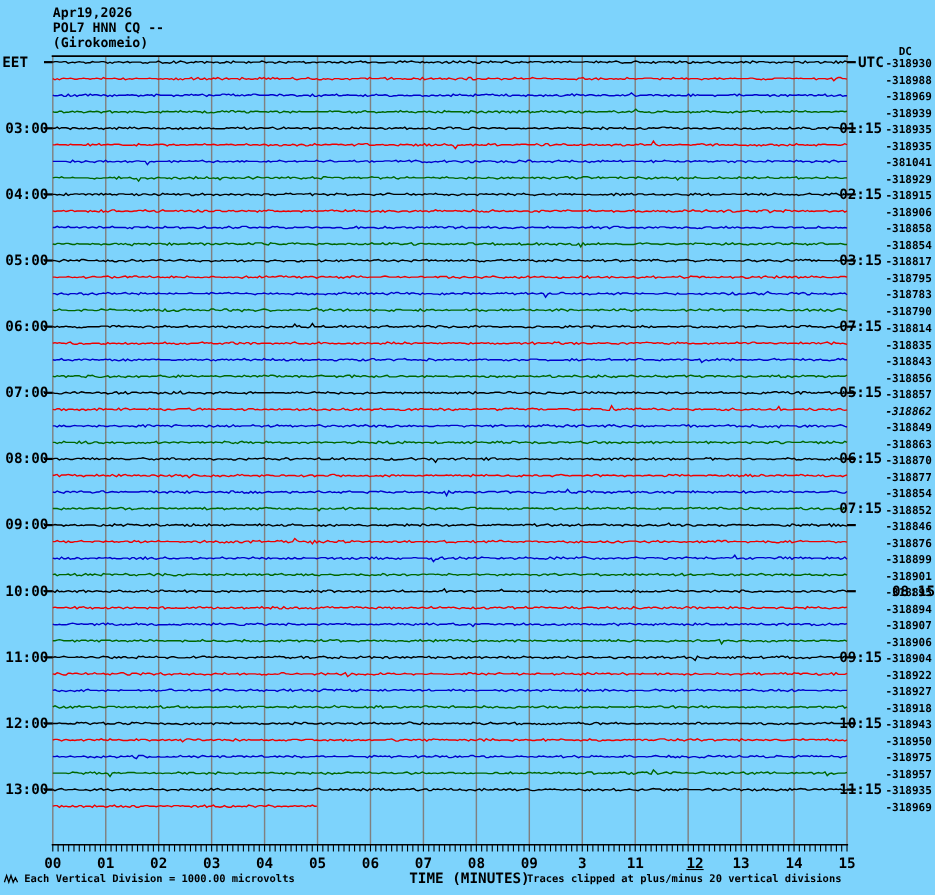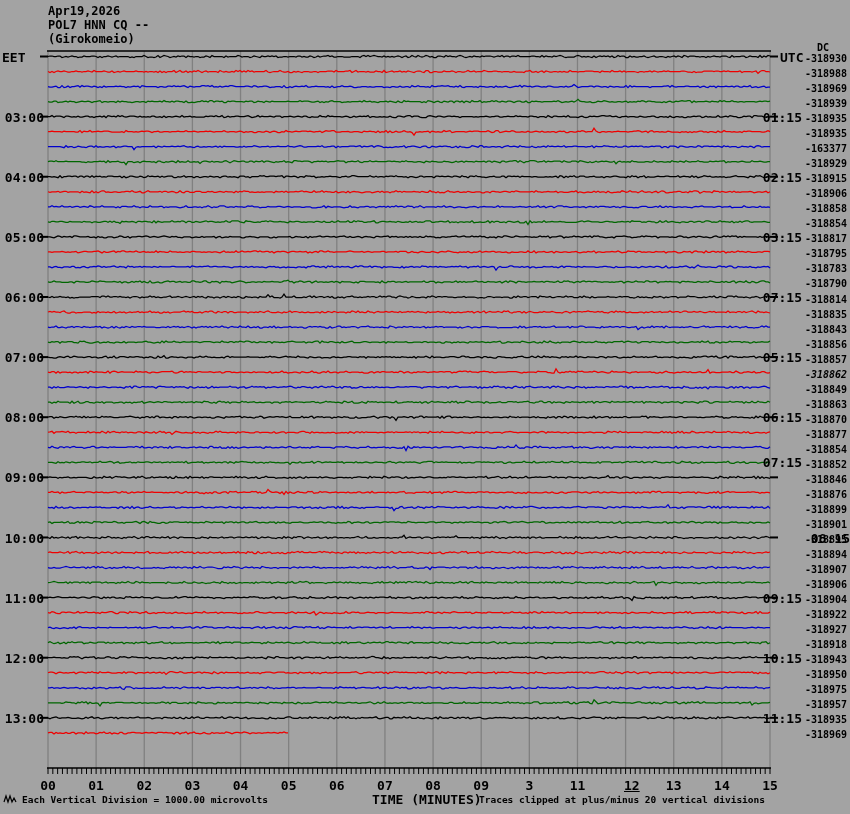--- a/index.html
+++ b/index.html
@@ -1,16 +1,16 @@
 <!DOCTYPE html>
 <html><head>
 <meta charset="utf-8">
 <style>
   html,body{margin:0;padding:0;background:#fff;}
-  #screen{position:relative;width:850px;height:814px;background:#a3a3a3;overflow:hidden;
+  #screen{position:relative;width:850px;height:814px;background:#7dd3fc;overflow:hidden;
           font-family:"DejaVu Sans Mono",monospace;}
   .abs{position:absolute;white-space:pre;}
   .b13{font:bold 13px "DejaVu Sans Mono",monospace;color:#000;}
   .b12{font:bold 12px "DejaVu Sans Mono",monospace;color:#000;}
   .b10{font:bold 10px "DejaVu Sans Mono",monospace;color:#000;}
   .r95{font:bold 9.5px "DejaVu Sans Mono",monospace;color:#000;}
   .right{text-align:right;}
   svg{position:absolute;left:0;top:0;}
 </style>
 </head>
@@ -294,21 +294,21 @@
       <div class="abs b13 right" style="left:760px;top:650.7px;width:42px;">10:15</div>
       <div class="abs b13 right" style="left:760px;top:710.8px;width:42px;">11:15</div>
     </div>
   <div id="values">
       <div class="abs b10" style="left:805px;top:53.0px;">-318930</div>
       <div class="abs b10" style="left:805px;top:68.0px;">-318988</div>
       <div class="abs b10" style="left:805px;top:83.1px;">-318969</div>
       <div class="abs b10" style="left:805px;top:98.1px;">-318939</div>
       <div class="abs b10" style="left:805px;top:113.1px;">-318935</div>
       <div class="abs b10" style="left:805px;top:128.1px;">-318935</div>
-      <div class="abs b10" style="left:805px;top:143.2px;">-163377</div>
+      <div class="abs b10" style="left:805px;top:143.2px;">-381041</div>
       <div class="abs b10" style="left:805px;top:158.2px;">-318929</div>
       <div class="abs b10" style="left:805px;top:173.2px;">-318915</div>
       <div class="abs b10" style="left:805px;top:188.3px;">-318906</div>
       <div class="abs b10" style="left:805px;top:203.3px;">-318858</div>
       <div class="abs b10" style="left:805px;top:218.3px;">-318854</div>
       <div class="abs b10" style="left:805px;top:233.4px;">-318817</div>
       <div class="abs b10" style="left:805px;top:248.4px;">-318795</div>
       <div class="abs b10" style="left:805px;top:263.4px;">-318783</div>
       <div class="abs b10" style="left:805px;top:278.4px;">-318790</div>
       <div class="abs b10" style="left:805px;top:293.5px;">-318814</div>

